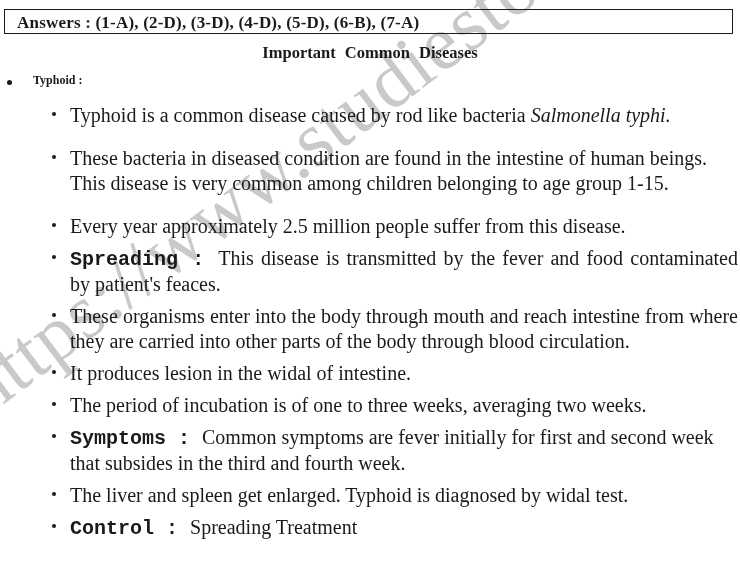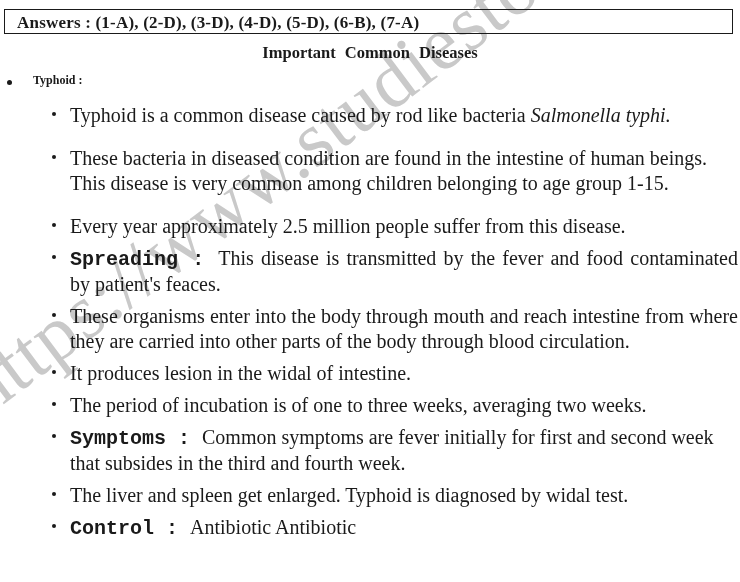--- a/index.html
+++ b/index.html
@@ -216,17 +216,17 @@
     </div>
 
 
     <div class="sub-item gap-md">
       <span class="sub-bullet"></span>
       <span class="sub-text">The liver and spleen get enlarged. Typhoid is diagnosed by widal test.</span>
     </div>
 
     <div class="sub-item gap-md">
       <span class="sub-bullet"></span>
-      <span class="sub-text"><span class="lead">Control : </span><span>Antibiotic Antibiotic</span></span>
+      <span class="sub-text"><span class="lead">Control : </span><span>Spreading Treatment</span></span>
     </div>
 
   </div>
 </div>
 
 </body></html>

